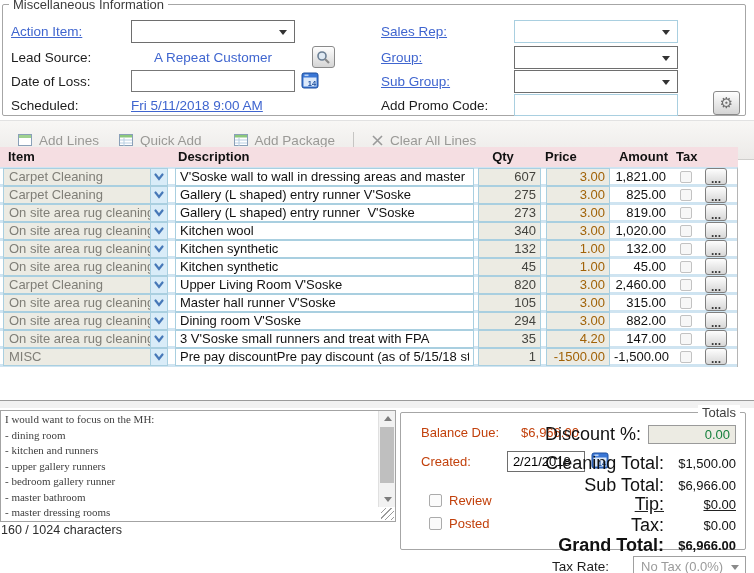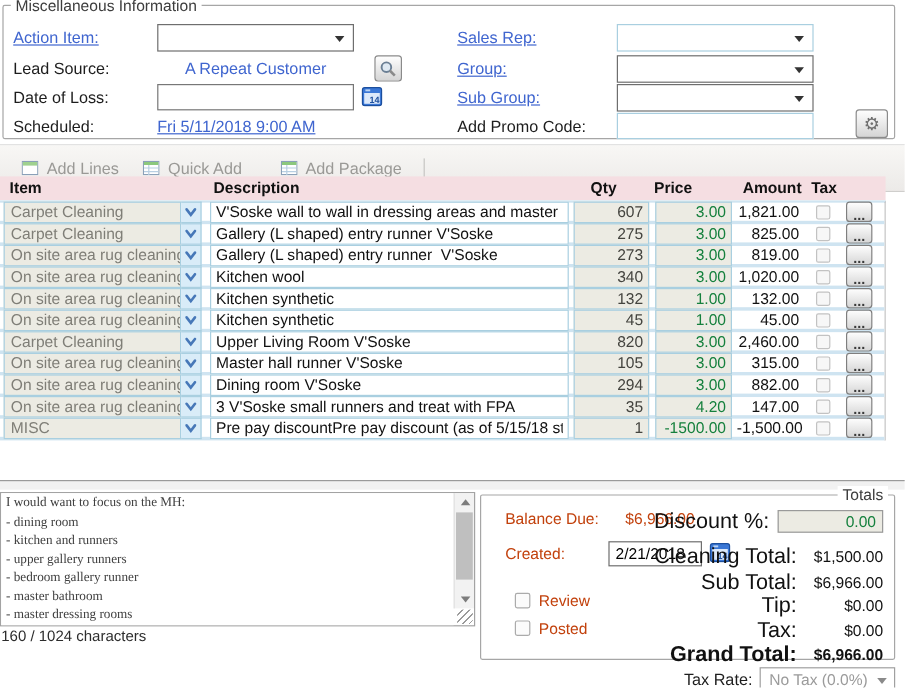--- a/index.html
+++ b/index.html
@@ -39,21 +39,21 @@
   .tbody { position:absolute; top:167px; left:0; width:738px; border-top:2px solid #cfe4f1;
            border-right:1px solid #b5b5b5; background:#fff; }
   .li-row { display:flex; align-items:center; height:18px; border-bottom:3px solid #cfe4f1; background:#fff; }
   .item-sel { margin-left:3px; width:148px; height:18px; background:#ecebe3; border:1px solid #a9cfe0;
               color:#7f7e77; display:flex; align-items:center; padding:0 5px; white-space:nowrap; overflow:hidden; font-size:13px; }
   .chev-btn { width:17px; height:18px; background:#d9ecf8; border:1px solid #a9cfe0; border-left:none;
               display:flex; align-items:center; justify-content:center; cursor:pointer; }
   .inp { height:18px; border:1px solid #a9cfe0; background:#fff; padding:0 4px; font:13px "Liberation Sans",sans-serif; color:#111; }
   .c-desc { margin-left:7px; width:299px; }
   .c-qty  { margin-left:4px; width:63px; background:#ecebe3; text-align:right; color:#44443f; }
-  .c-price{ margin-left:5px; width:64px; background:#ecebe3; text-align:right; color:#15803d; }
+  .c-price{ margin-left:5px; width:64px; background:#ecebe3; text-align:right; color:#a16207; }
   .c-amt  { margin-left:4px; width:52px; text-align:right; font-size:13px; color:#111; }
   .cb { margin-left:14px; width:12px; height:12px; border:1px solid #c2c2c2; border-radius:2px; background:#f7f7f7; }
   .dots-btn { margin-left:13px; width:22px; height:17px; border:1px solid #7f7f7f; border-radius:3px;
               background:linear-gradient(#fdfdfd,#d7d7d7); display:flex; align-items:flex-end; justify-content:center;
               font-weight:bold; font-size:12px; line-height:10px; color:#3a3a3a; cursor:pointer; }
   .table-bottom { position:absolute; top:400px; left:0; width:754px; height:8px; background:#f1f1f1; border-top:1px solid #9a9a9a; }
 
   
   .notes-wrap { position:absolute; top:410px; left:0; width:396px; height:112px; border:1px solid #a3a3a3; background:#fff; }
   .notes-text { position:absolute; left:0; top:0; right:17px; bottom:0; padding:1px 4px; overflow:hidden;
@@ -205,20 +205,26 @@
       <svg width="14" height="12" viewBox="0 0 14 12">
         <rect x="0.5" y="0.5" width="13" height="11" fill="#fff" stroke="#8aa0b8"></rect>
         <rect x="1" y="1" width="12" height="2.5" fill="#8cc87c"></rect>
         <line x1="1" y1="6" x2="13" y2="6" stroke="#b8cfe2" stroke-width="1"></line>
         <line x1="1" y1="9" x2="13" y2="9" stroke="#b8cfe2" stroke-width="1"></line>
         <line x1="5" y1="3.5" x2="5" y2="12" stroke="#b8cfe2" stroke-width="1"></line>
       </svg>
       <span>Add Package</span>
     </div>
     <div class="tb-sep"></div>
+    <div class="tb-btn">
+      <svg width="11" height="11" viewBox="0 0 11 11">
+        <path d="M1 1 L10 10 M10 1 L1 10" stroke="#9a9a9a" stroke-width="1.6"></path>
+      </svg>
+      <span>Clear All Lines</span>
+    </div>
   </div>
 
   <div class="thead">
     <span style="left:8px;">Item</span>
     <span style="left:178px;">Description</span>
     <span style="left:480px; width:46px; text-align:center;">Qty</span>
     <span style="left:545px;">Price</span>
     <span style="left:610px; width:58px; text-align:right;">Amount</span>
     <span style="left:676px;">Tax</span>
   </div>
@@ -466,41 +472,41 @@
 
     <div class="rrow" style="top:62px;">
       <span class="rlbl">Sub Total:</span>
       <span class="rval">$6,966.00</span>
     </div>
 
     <div class="trow" style="left:28px; top:80px;">
       <span class="cb2"></span>
       <span class="tval">Review</span>
     </div>
-    <div class="rrow" style="top:81px;">
+    <div class="rrow" style="top:81px;text-decoration:underline;">
       <span class="rlbl">Tip:</span>
       <span class="rval">$0.00</span>
     </div>
 
     <div class="trow" style="left:28px; top:103px;">
       <span class="cb2"></span>
       <span class="tval">Posted</span>
     </div>
     <div class="rrow" style="top:102px;">
       <span class="rlbl">Tax:</span>
       <span class="rval">$0.00</span>
     </div>
 
     <div class="rrow" style="top:122px;">
       <span class="rlbl bold">Grand Total:</span>
       <span class="rval bold">$6,966.00</span>
     </div>
   </div>
 
   <div class="taxrate-row">
-    <span class="lbl" style="margin-right:6px;">Tax Rate:</span>
+    <span class="lbl" style="margin-right:24px;">Tax Rate:</span>
     <div class="taxrate-sel">
       <span>No Tax (0.0%)</span>
       <span class="tri"></span>
     </div>
   </div>
 
 </div>
 
 </body></html>

